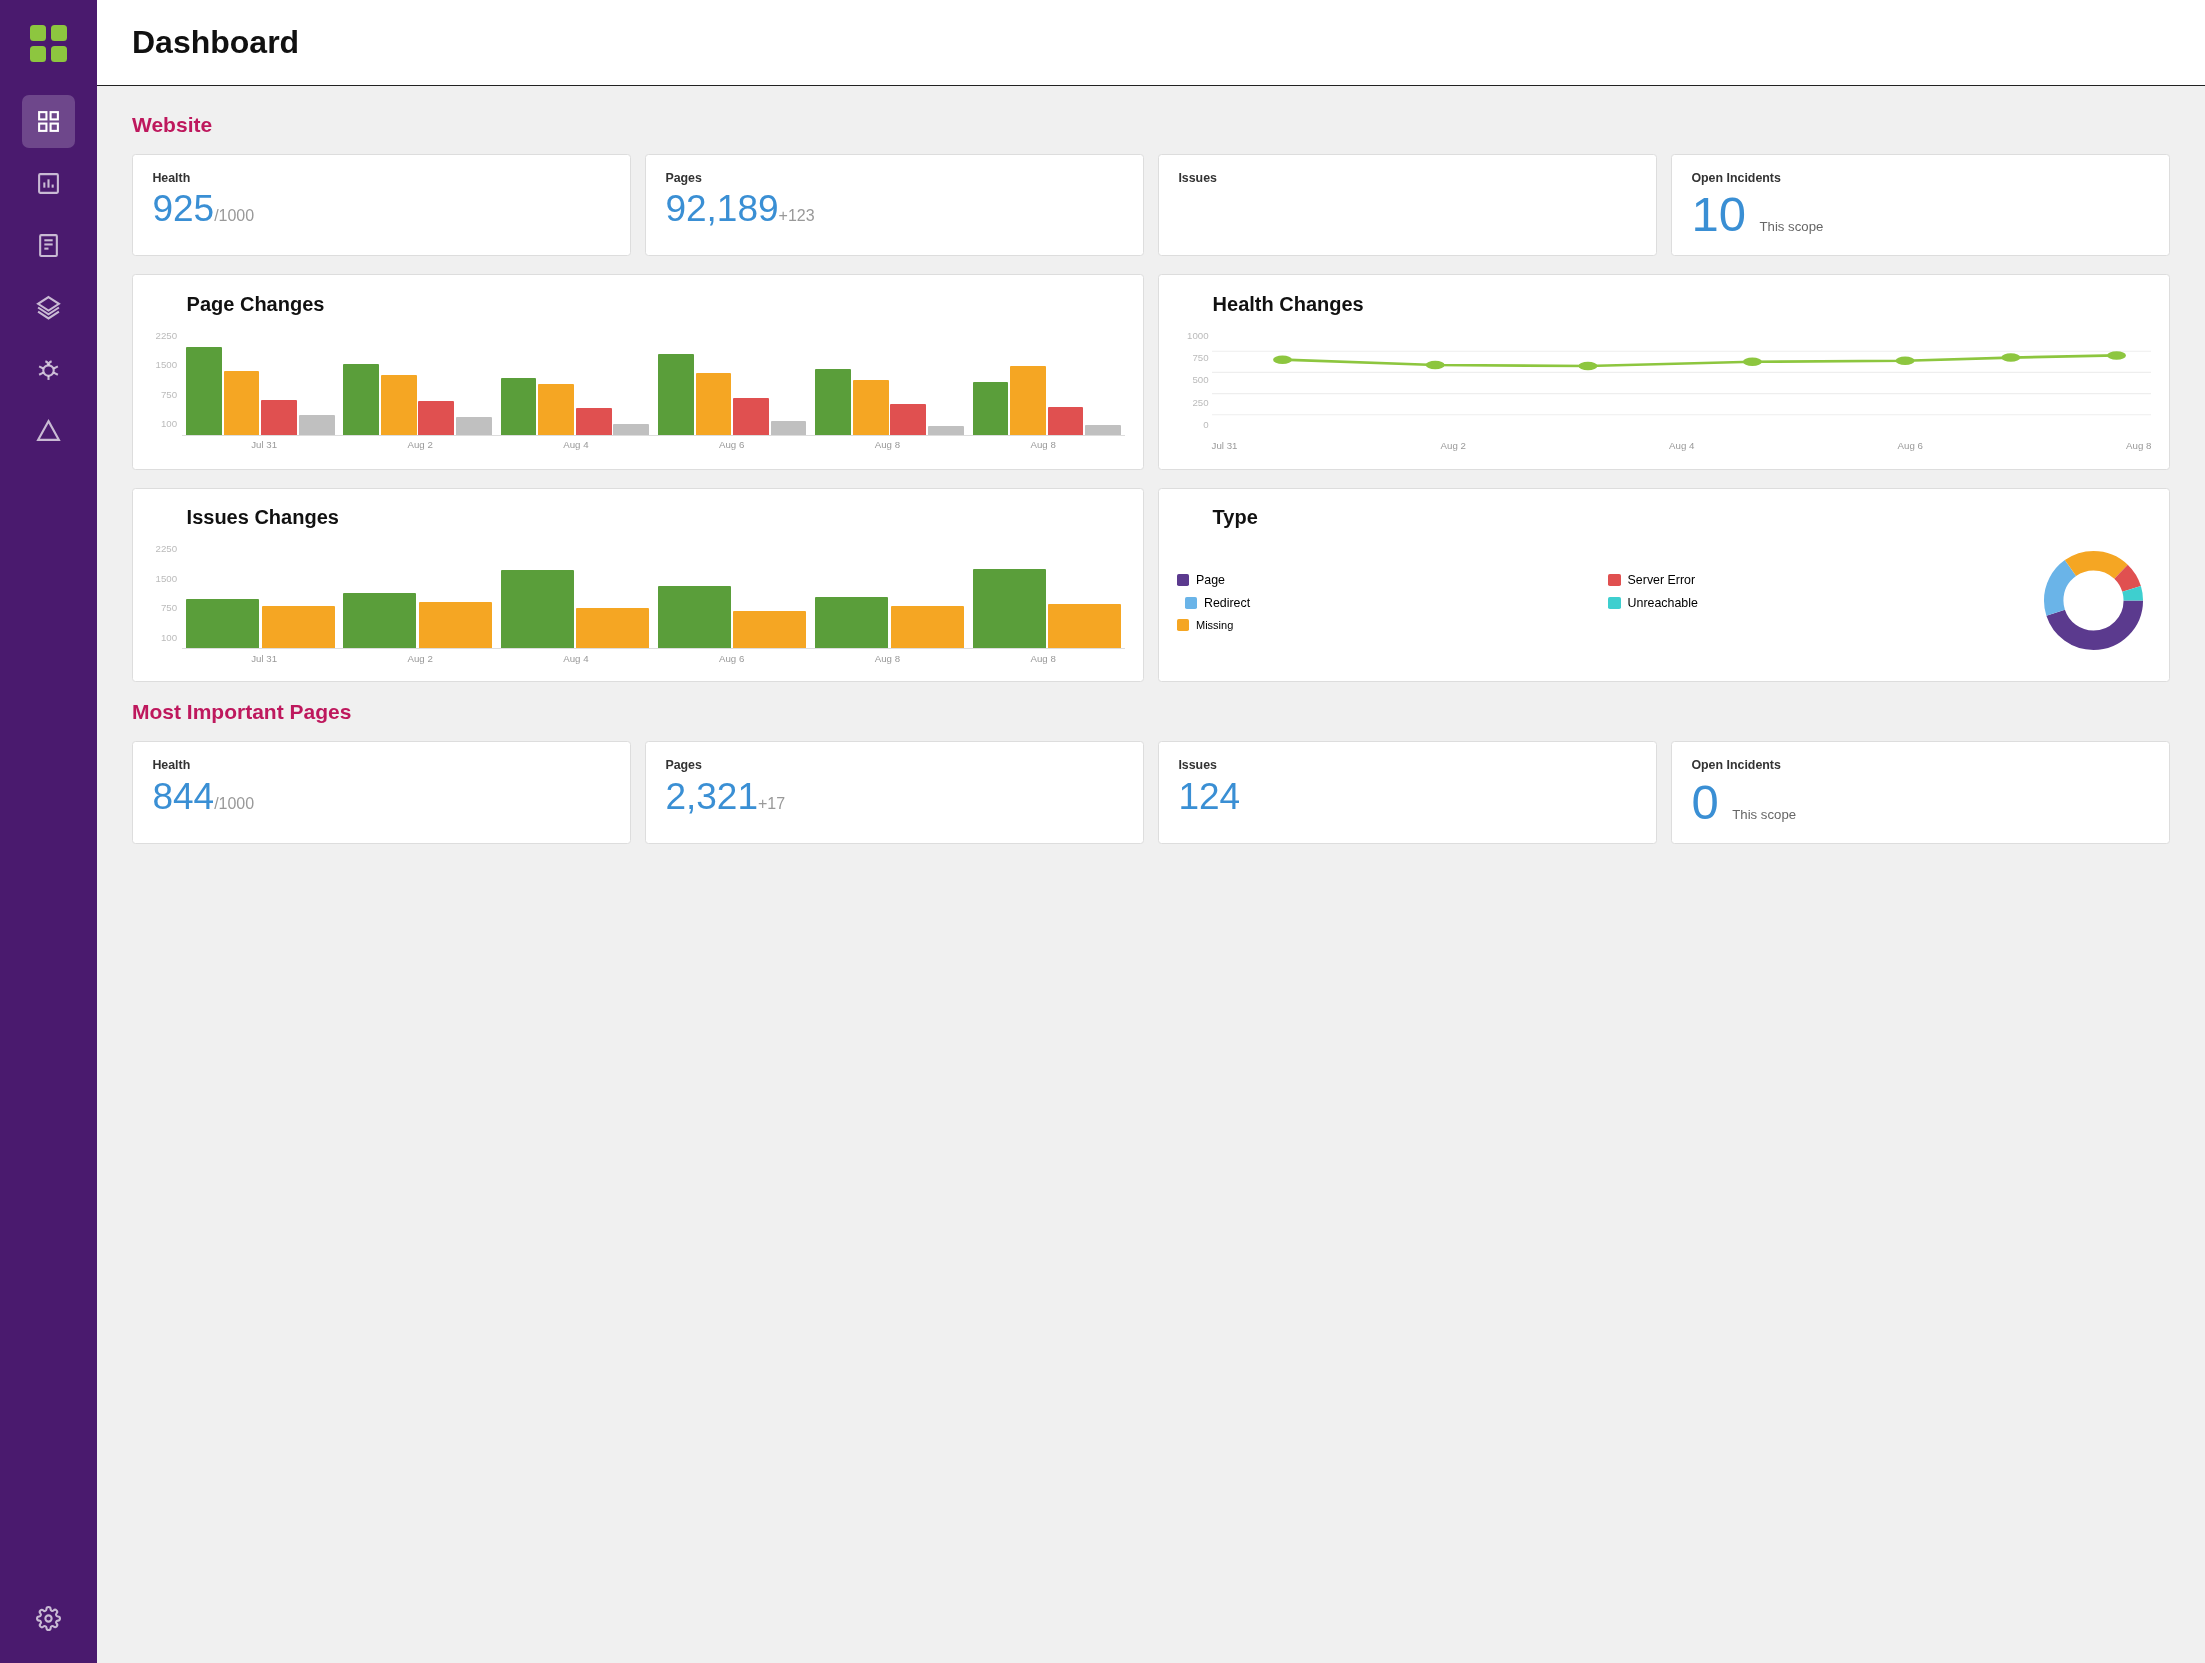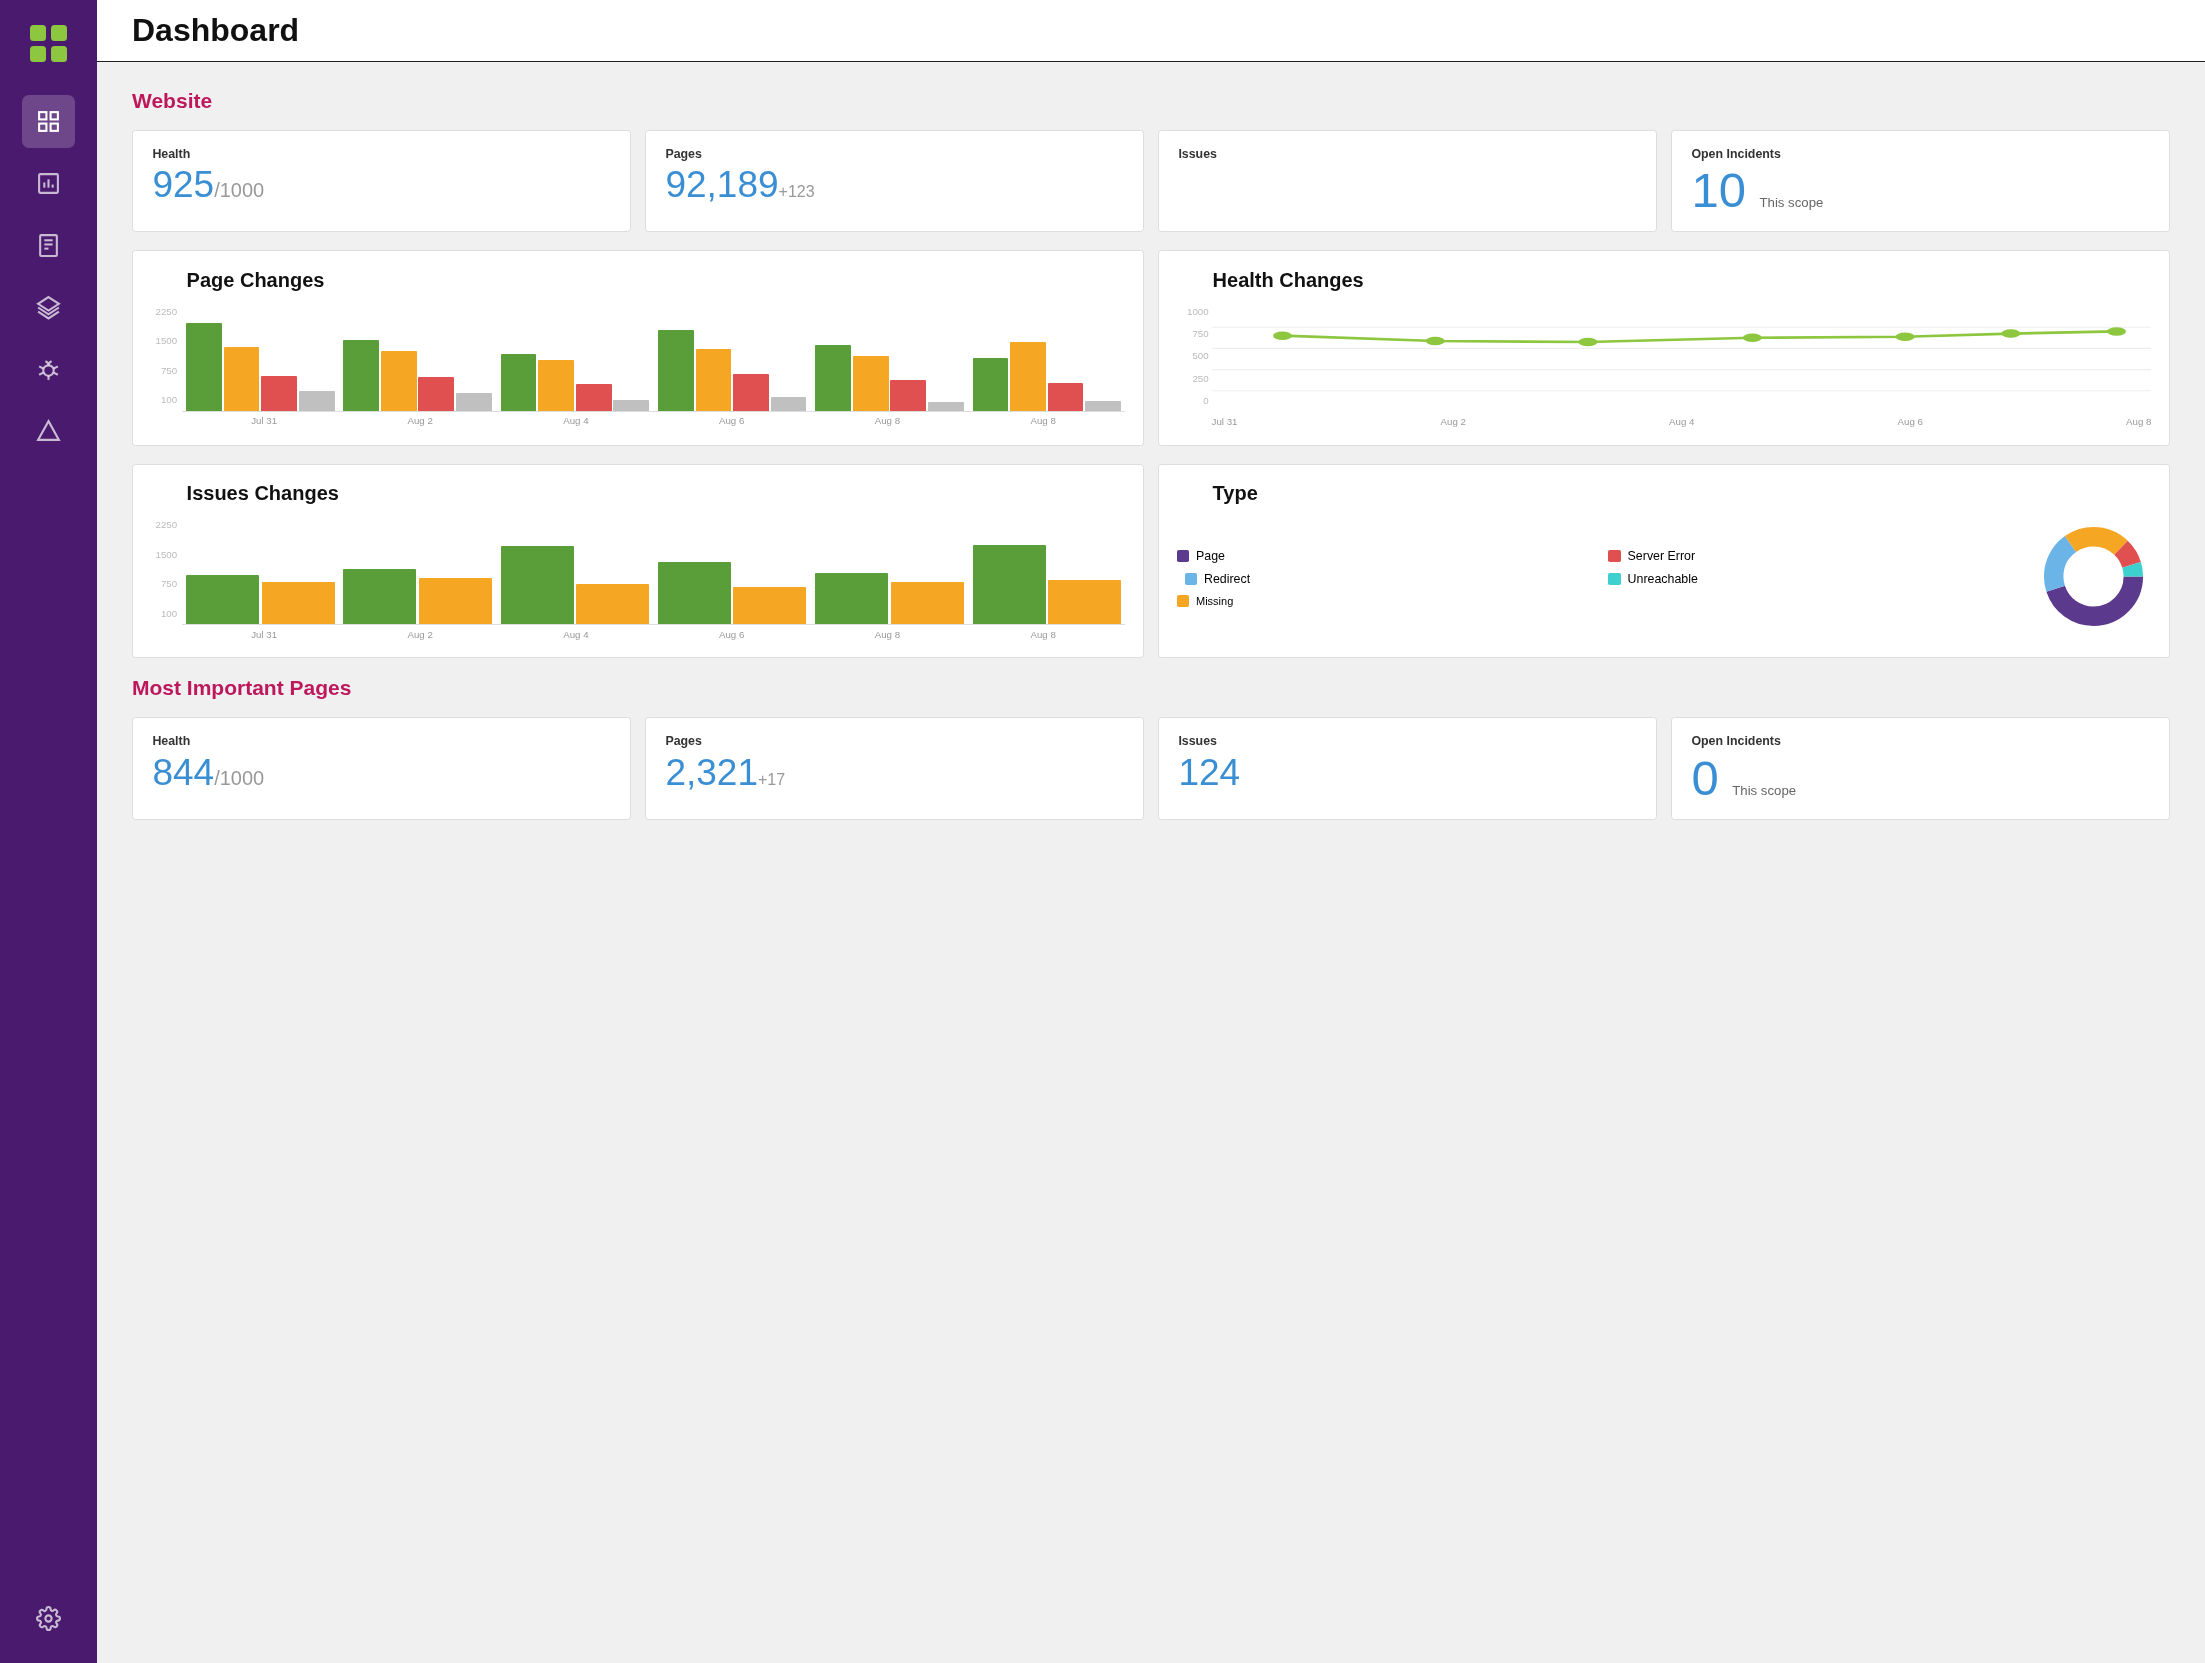--- a/index.html
+++ b/index.html
@@ -56,21 +56,21 @@
     
     .main {
       flex: 1;
       overflow-y: auto;
       background: #f0f0f0;
     }
 
     
     .header {
       background: white;
-      padding: 12px 35px;
+      padding: 24px 35px;
       border-bottom: 1.8px solid #222;
     }
     .header h1 {
       font-size: 32px;
       font-weight: 700;
       color: #111;
     }
 
     
     .content {
@@ -104,21 +104,21 @@
       color: #333;
       margin-bottom: 5.3px;
     }
     .card-value {
       font-size: 37px;
       font-weight: 300;
       color: #3a8fd4;
       line-height: 1;
     }
     .card-value .unit {
-      font-size: 20px;
+      font-size: 16px;
       color: #999;
       font-weight: 400;
     }
     .card-value .delta {
       font-size: 16px;
       color: #999;
       font-weight: 400;
     }
     .card-incidents .card-value {
       font-size: 49px;

